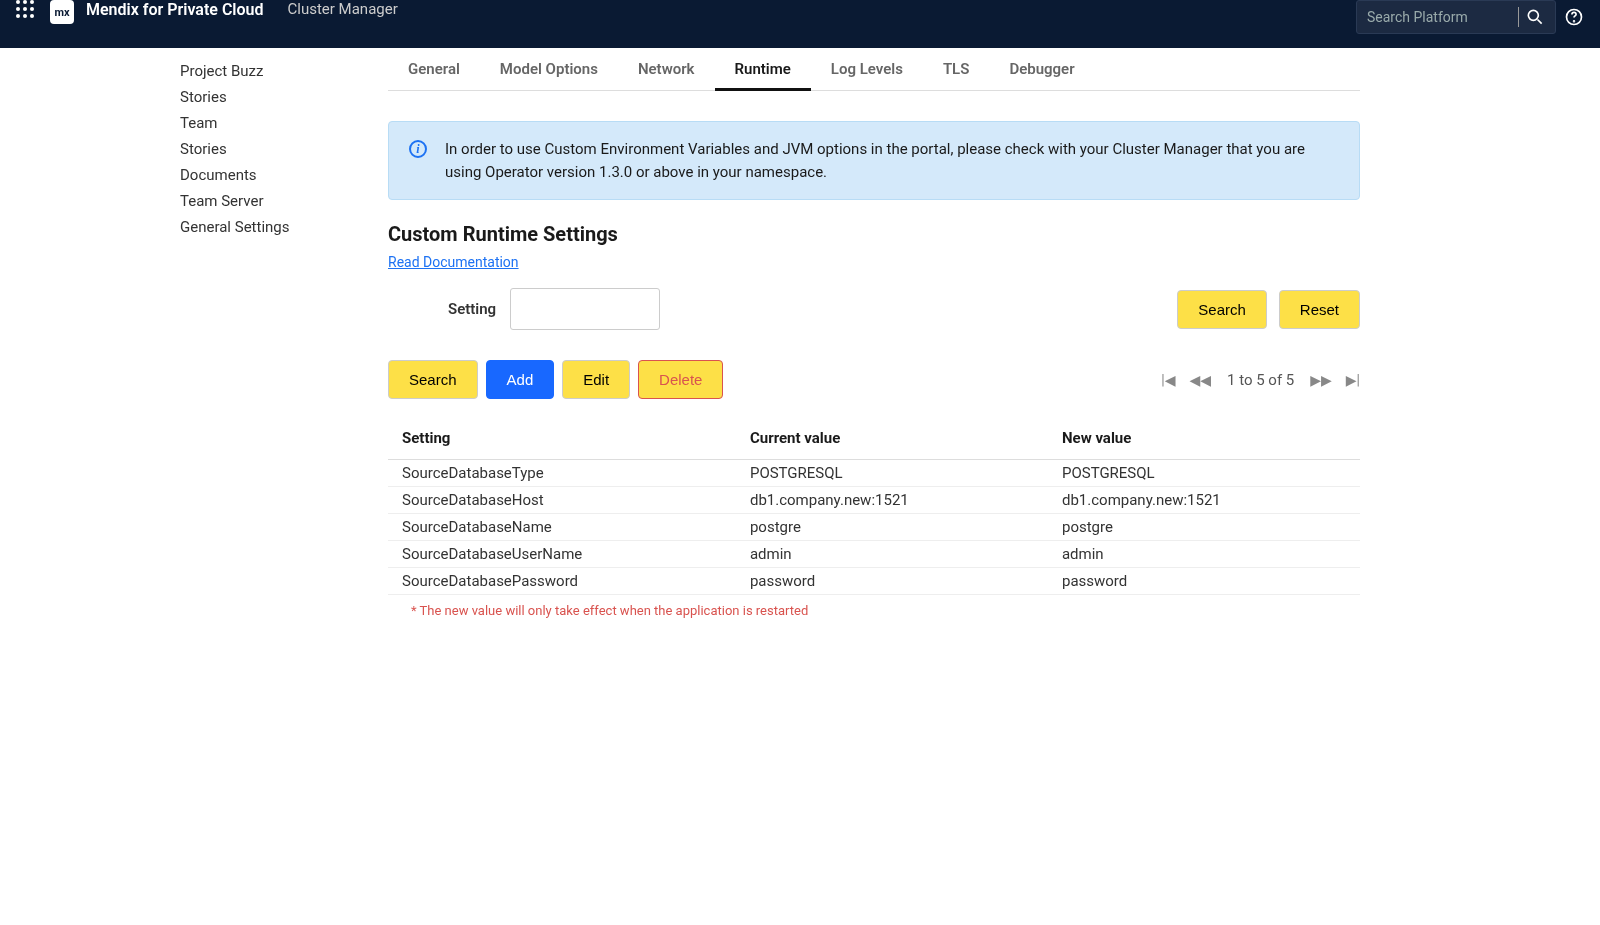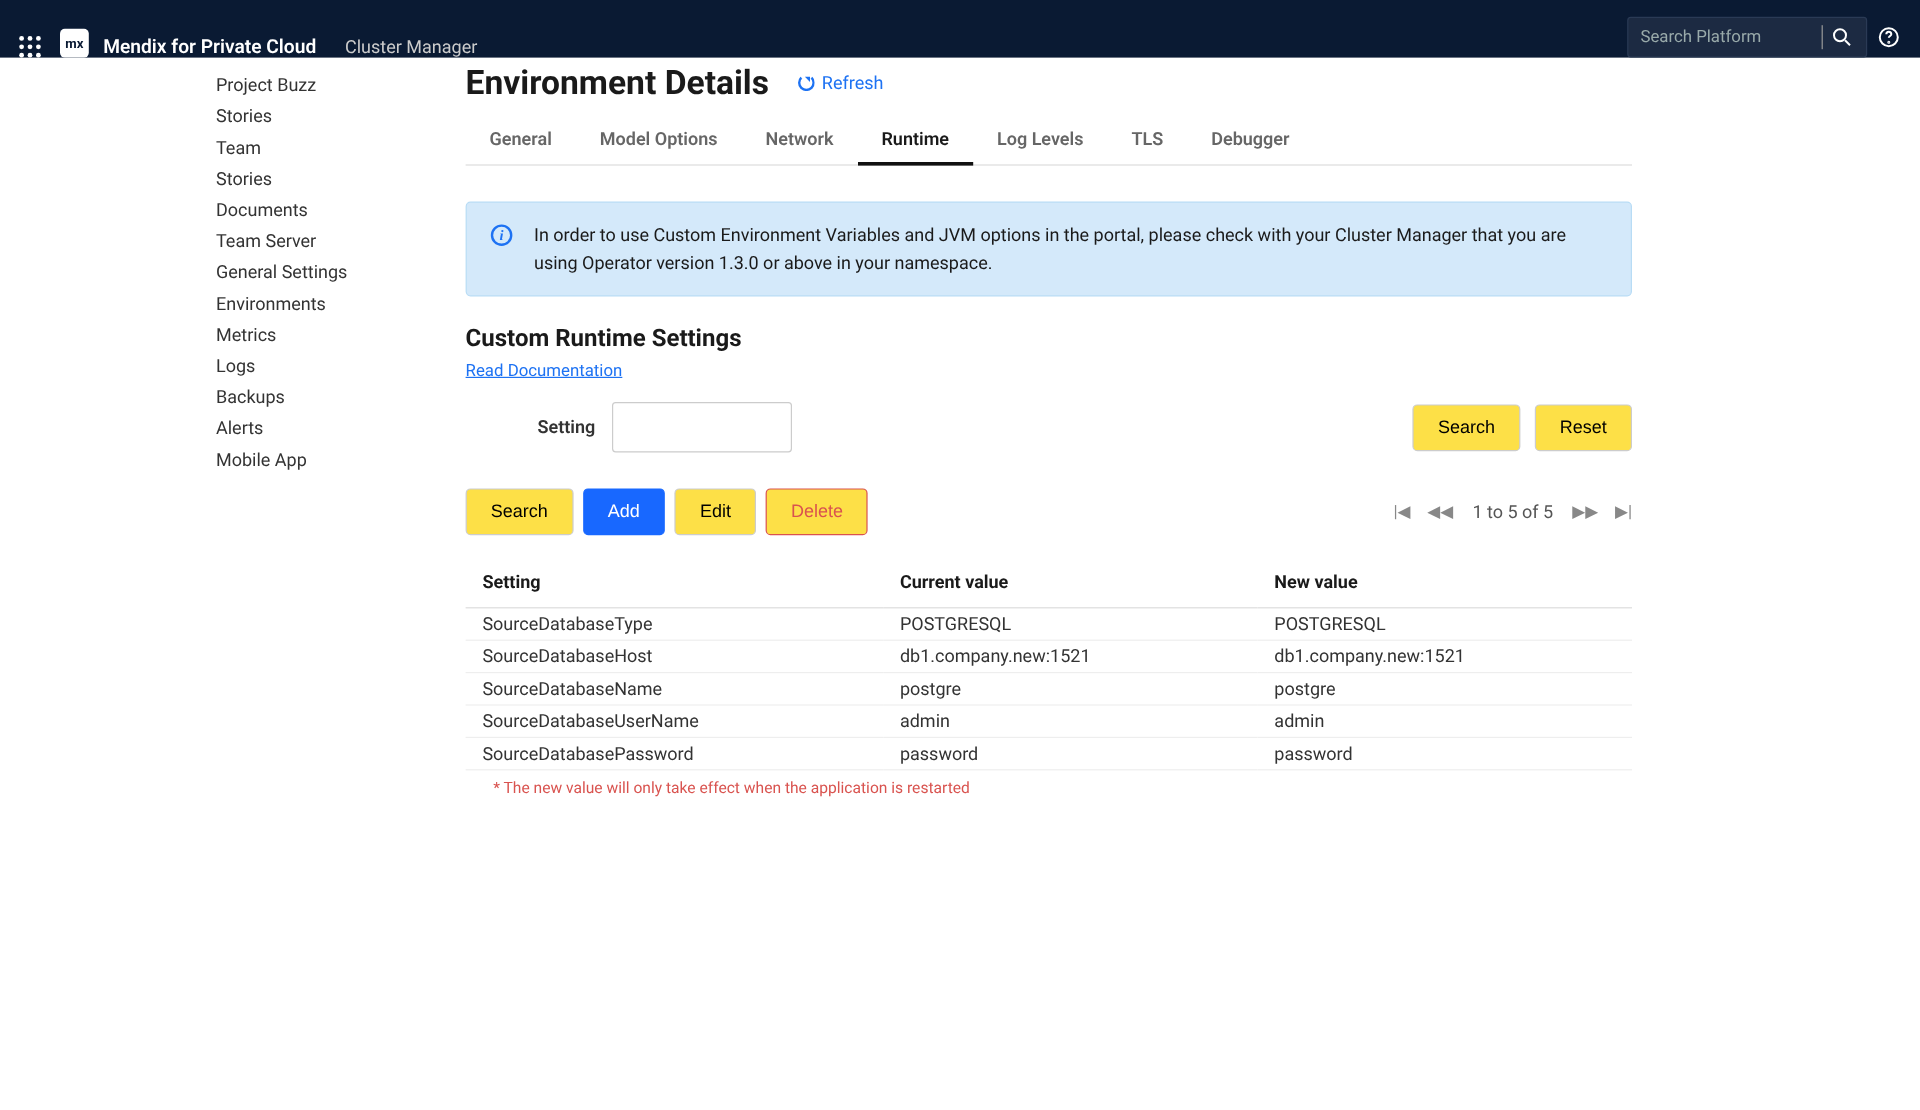--- a/index.html
+++ b/index.html
@@ -1,18 +1,18 @@
 <!DOCTYPE html>
 <html><head>
   <meta charset="utf-8">
   <style>
     * { box-sizing: border-box; margin: 0; padding: 0; }
     body { font-family: -apple-system, BlinkMacSystemFont, "Segoe UI", Roboto, "Helvetica Neue", Arial, sans-serif; font-size: 14px; color: #333; background: #fff; }
     
-    .header { background: #0a1a33; color: #fff; height: 48px; display: flex; align-items: flex-end; padding: 0 16px; }
+    .header { background: #0a1a33; color: #fff; height: 48px; display: flex; align-items: flex-start; padding: 0 16px; }
     .apps-icon { display: grid; grid-template-columns: repeat(3, 4px); grid-gap: 3px; cursor: pointer; margin-right: 16px; }
     .apps-icon span { width: 4px; height: 4px; background: #fff; border-radius: 50%; }
     .logo-badge { width: 24px; height: 24px; background: #fff; color: #0a1a33; font-weight: 700; font-size: 11px; border-radius: 4px; display: flex; align-items: center; justify-content: center; margin-right: 12px; }
     .header-title { font-size: 16px; font-weight: 600; margin-right: 24px; }
     .header-subtitle { font-size: 15px; font-weight: 400; color: #ccc; }
     .header-right { margin-left: auto; display: flex; align-items: center; gap: 8px; }
     .search-platform { background: #1c2a42; border: 1px solid #2a3a55; border-radius: 3px; padding: 6px 10px; color: #9aa; font-size: 14px; width: 200px; display: flex; align-items: center; justify-content: space-between; }
     .search-divider { width: 1px; height: 20px; background: #999; margin: 0 6px; }
     .search-icon-svg, .help-icon-svg { width: 20px; height: 20px; cursor: pointer; }
 
@@ -102,38 +102,23 @@
   <div class="sidebar">
     <div id="collab-list">
         <a class="sidebar-item">Project Buzz</a>
         <a class="sidebar-item">Stories</a>
         <a class="sidebar-item">Team</a>
         <a class="sidebar-item">Stories</a>
         <a class="sidebar-item">Documents</a>
         <a class="sidebar-item">Team Server</a>
         <a class="sidebar-item">General Settings</a>
       </div>
-    <div id="deploy-list">
-        <a class="sidebar-item">Environments</a>
-        <a class="sidebar-item">Metrics</a>
-        <a class="sidebar-item">Logs</a>
-        <a class="sidebar-item">Backups</a>
-        <a class="sidebar-item">Alerts</a>
-        <a class="sidebar-item">Mobile App</a>
-      </div>
   </div>
 
   <div class="main">
-    <div class="page-title-row">
-      <h1 class="page-title">Environment Details</h1>
-      <a class="refresh-link">
-        <span class="refresh-icon"></span>
-        <span>Refresh</span>
-      </a>
-    </div>
 
     <div class="tabs" id="tabs">
         <div class="tab">General</div>
         <div class="tab">Model Options</div>
         <div class="tab">Network</div>
         <div class="tab active">Runtime</div>
         <div class="tab">Log Levels</div>
         <div class="tab">TLS</div>
         <div class="tab">Debugger</div>
       </div>

